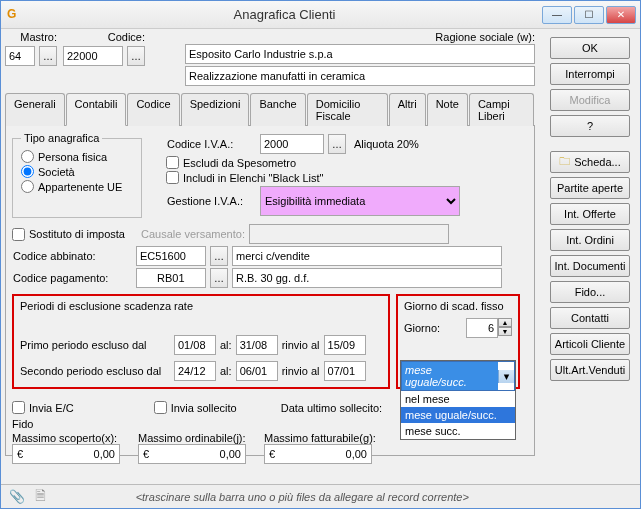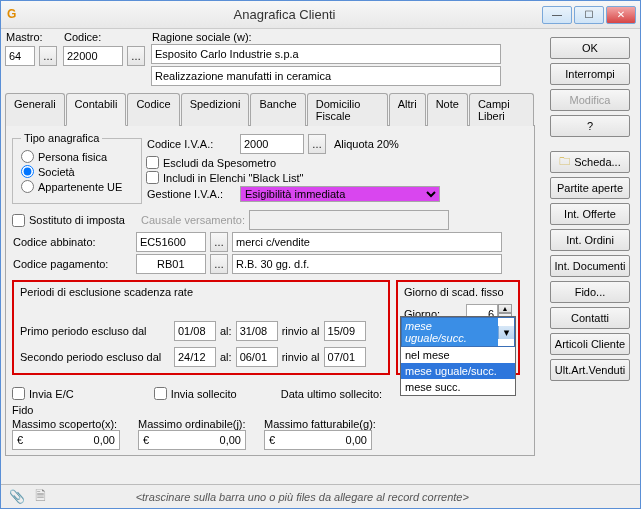--- a/index.html
+++ b/index.html
@@ -5,34 +5,34 @@
   * { box-sizing: border-box; font-family: Tahoma, Arial, sans-serif; font-size: 11px; }
   body { margin: 0; background: #fff; }
   .window { width: 641px; height: 509px; border: 1px solid #5a8fd6; background: #f0f0f0; position: relative; }
   .titlebar { height: 28px; background: linear-gradient(#f7f7f7,#e8e8e8); display: flex; align-items: center; border-bottom: 1px solid #ccc; }
   .titlebar .icon { width: 16px; height: 16px; margin: 0 6px; color: #e08b00; font-weight: bold; font-size: 12px; }
   .titlebar .title { flex: 1; text-align: center; color: #333; font-size: 13px; }
   .winbtns { display: flex; margin-right: 4px; }
   .winbtn { width: 30px; height: 18px; border: 1px solid #7aa8da; background: linear-gradient(#eaf3fb,#cfe4f7); margin-left: 2px; display:flex; align-items:center; justify-content:center; font-size:10px; color:#333; border-radius:2px;}
   .winbtn.close { background: linear-gradient(#f3a6a6,#d64545); color:#fff; }
   .client { position: absolute; top: 30px; left: 4px; right: 4px; bottom: 30px; }
-  .field-col { display:flex; flex-direction:column; }
+  .field-col { display:flex; flex-direction:column;align-items:flex-end; }
   .lbl { color:#000; margin-bottom:1px; padding-left:1px; }
   input[type=text] { border:1px solid #a7a7a7; padding:2px 3px; height:20px; background:#fff; }
   .dots { width:18px; height:20px; border:1px solid #a7a7a7; background:linear-gradient(#f7f7f7,#e5e5e5); display:inline-flex; align-items:center; justify-content:center; font-size:10px; }
   .row { display:flex; align-items:center; gap:4px; margin:2px 0;}
   .tabs { display:flex; margin-top:6px; border-bottom:1px solid #a7a7a7; }
   .tab { padding:4px 8px; border:1px solid #a7a7a7; border-bottom:none; background:#ebebeb; margin-right:1px; position:relative; top:1px; border-radius:3px 3px 0 0; cursor:pointer;}
   .tab.active { background:#f0f0f0; border-bottom:1px solid #f0f0f0; z-index:2; }
   .pane { border:1px solid #a7a7a7; border-top:none; padding:6px; background:#f0f0f0; height:330px; position:relative;}
   fieldset.group { border:1px solid #bcbcbc; margin:0; padding:4px 8px 6px 8px; }
   fieldset.group legend { padding:0 3px; color:#000; }
   .radio, .check { display:flex; align-items:center; gap:4px; margin:2px 0; }
   .radio input, .check input { margin:0; }
-  select { border:1px solid #a7a7a7; height:16px; background:#d946ef;}
+  select { border:1px solid #a7a7a7; height:30px; background:#f0abfc;}
   .rightbtns { position:absolute; top:36px; right:10px; width:80px; display:flex; flex-direction:column; gap:4px; }
   .btn { height:22px; border:1px solid #8a8a8a; background:linear-gradient(#f6f6f6,#e4e4e4); display:flex; align-items:center; justify-content:center; border-radius:2px;}
   .btn.dis { color:#9c9c9c; }
   .redbox { border:2px solid #d80000; padding:4px 6px; }
   .disabled-lbl{ color:#9c9c9c;}
   .dd-open { position:absolute; border:1px solid #666; background:#fff; width:116px; }
   .dd-open .edit { border:1px solid #3a6fb7; display:flex; align-items:center; }
   .dd-open .edit span { flex:1; background:#3a8ee6; color:#fff; padding:2px 3px; font-style: italic;}
   .dd-open .edit .arrow { width:16px; background:linear-gradient(#d7e7f7,#b8d4ef); display:flex; align-items:center; justify-content:center; border-left:1px solid #7aa8da;}
   .dd-open .opt { padding:2px 4px; }
@@ -93,21 +93,21 @@
           <div class="tab">Spedizioni</div>
           <div class="tab">Banche</div>
           <div class="tab">Domicilio Fiscale</div>
           <div class="tab">Altri</div>
           <div class="tab">Note</div>
           <div class="tab">Campi Liberi</div>
         </div>
 
         <div class="pane">
 
-          <div style="display:flex; gap:4px;">
+          <div style="display:flex; gap:24px;">
             <fieldset class="group" style="width:130px;">
               <legend>Tipo anagrafica</legend>
               <label class="radio">
                   <input type="radio" name="tipo" style="">
                   <span>Persona fisica</span>
                 </label>
               <label class="radio">
                   <input type="radio" name="tipo" checked="" style="">
                   <span>Società</span>
                 </label>
@@ -185,21 +185,21 @@
               <div class="row">
                 <span>Giorno:</span>
                 <div style="margin-left:auto; display:flex;">
                   <input type="text" style="width: 32px; text-align: right;" value="6">
                   <div class="spin">
                       <div>▲</div>
                       <div>▼</div>
                     </div>
                 </div>
               </div>
-              <div class="dd-open" style="top:34px; left:2px;">
+              <div class="dd-open" style="top:64px; left:2px;">
                 <div class="edit">
                     <span>mese uguale/succ.</span>
                     <div class="arrow">▾</div>
                   </div>
                 <div class="opt">nel mese</div>
                 <div class="opt sel">mese uguale/succ.</div>
                 <div class="opt">mese succ.</div>
               </div>
             </div>
           </div>

